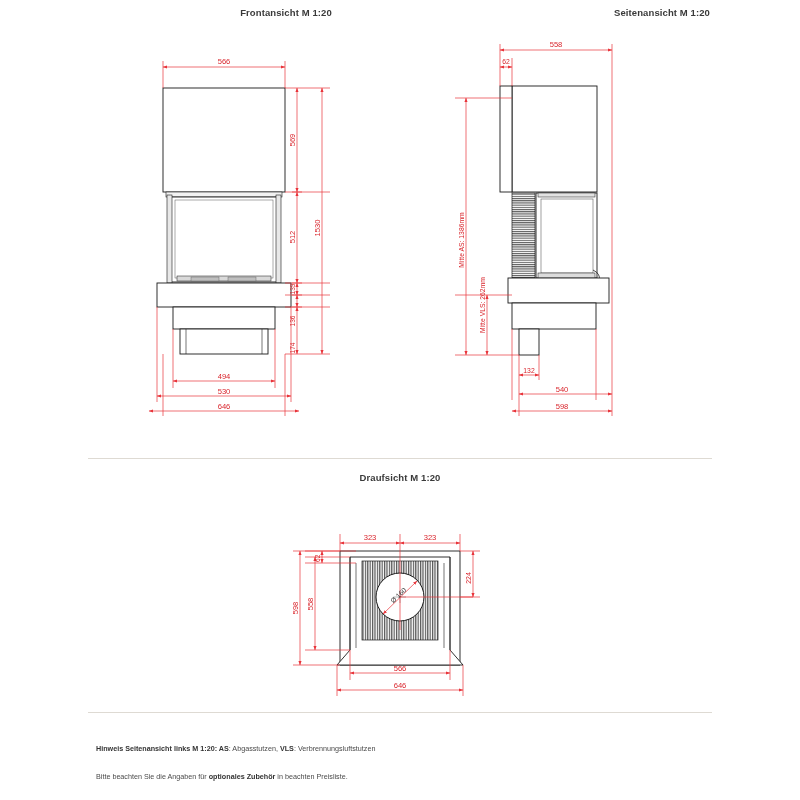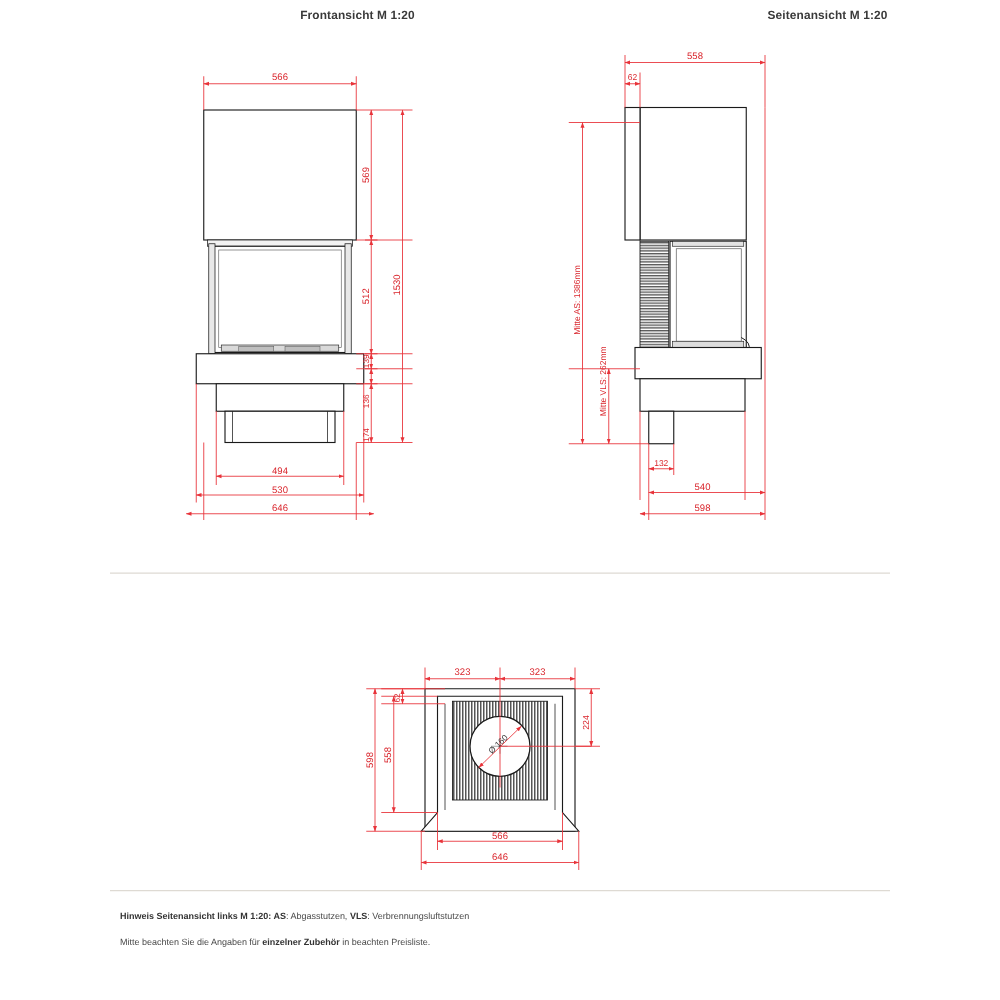--- a/index.html
+++ b/index.html
@@ -44,38 +44,39 @@
   .footer {
     position: absolute;
     left: 96px;
     top: 727px;
     width: 620px;
     font-size: 7.2px;
     line-height: 1.62;
     color: #4a4a4a;
   }
   .footer p {
-    margin: 0 0 9px 0;
+    margin: 16px 0 9px 0;
   }
   .footer p.last {
     margin-top: 8px;
     margin-bottom: 0;
   }
   .footer b {
     font-weight: bold;
     color: #333;
   }
 </style>
 </head>
 <body>
 
 <div class="page">
 
   <div class="view-title" style="left:162px; top:7px; width:248px; text-align:center;">Frontansicht M 1:20</div>
   <div class="view-title" style="left:462px; top:7px; width:248px; text-align:right;">Seitenansicht M 1:20</div>
+  <div class="view-title" style="left:276px; top:472px; width:248px; text-align:center;">Draufsicht M 1:20</div>
 
   <div class="divider" style="left:88px; top:458px; width:624px;"></div>
   <div class="divider" style="left:88px; top:712px; width:624px;"></div>
 
   <svg class="draw" viewBox="0 0 800 800">
     <defs>
       <pattern id="vhatch" width="2.4" height="6" patternUnits="userSpaceOnUse">
         <rect width="2.4" height="6" fill="#ffffff"></rect>
         <rect width="1.2" height="6" fill="#555555"></rect>
       </pattern>
@@ -289,16 +290,16 @@
       <text x="0" y="0" transform="translate(298,608) rotate(-90)" text-anchor="middle">598</text>
       <text x="0" y="0" transform="translate(313,604) rotate(-90)" text-anchor="middle">558</text>
       <text x="400" y="671" text-anchor="middle">566</text>
       <text x="400" y="688" text-anchor="middle">646</text>
       <text x="0" y="0" transform="translate(400,597) rotate(-44)" text-anchor="middle" font-size="6.8" fill="#3b3b3b">Ø 160</text>
     </g>
   </svg>
 
   <div class="footer">
     <p><b>Hinweis Seitenansicht links M 1:20: AS</b><span>: Abgasstutzen, </span><b>VLS</b><span>: Verbrennungsluftstutzen</span></p>
-    <p><span>Mitte beachten Sie die Angaben für </span><b>einzelner Zubehör</b><span> in beachten Preisliste.</span></p>
+    <p><span>Bitte beachten Sie die Angaben für </span><b>optionales Zubehör</b><span> in beachten Preisliste.</span></p>
   </div>
 
 </div>
 
 </body></html>

